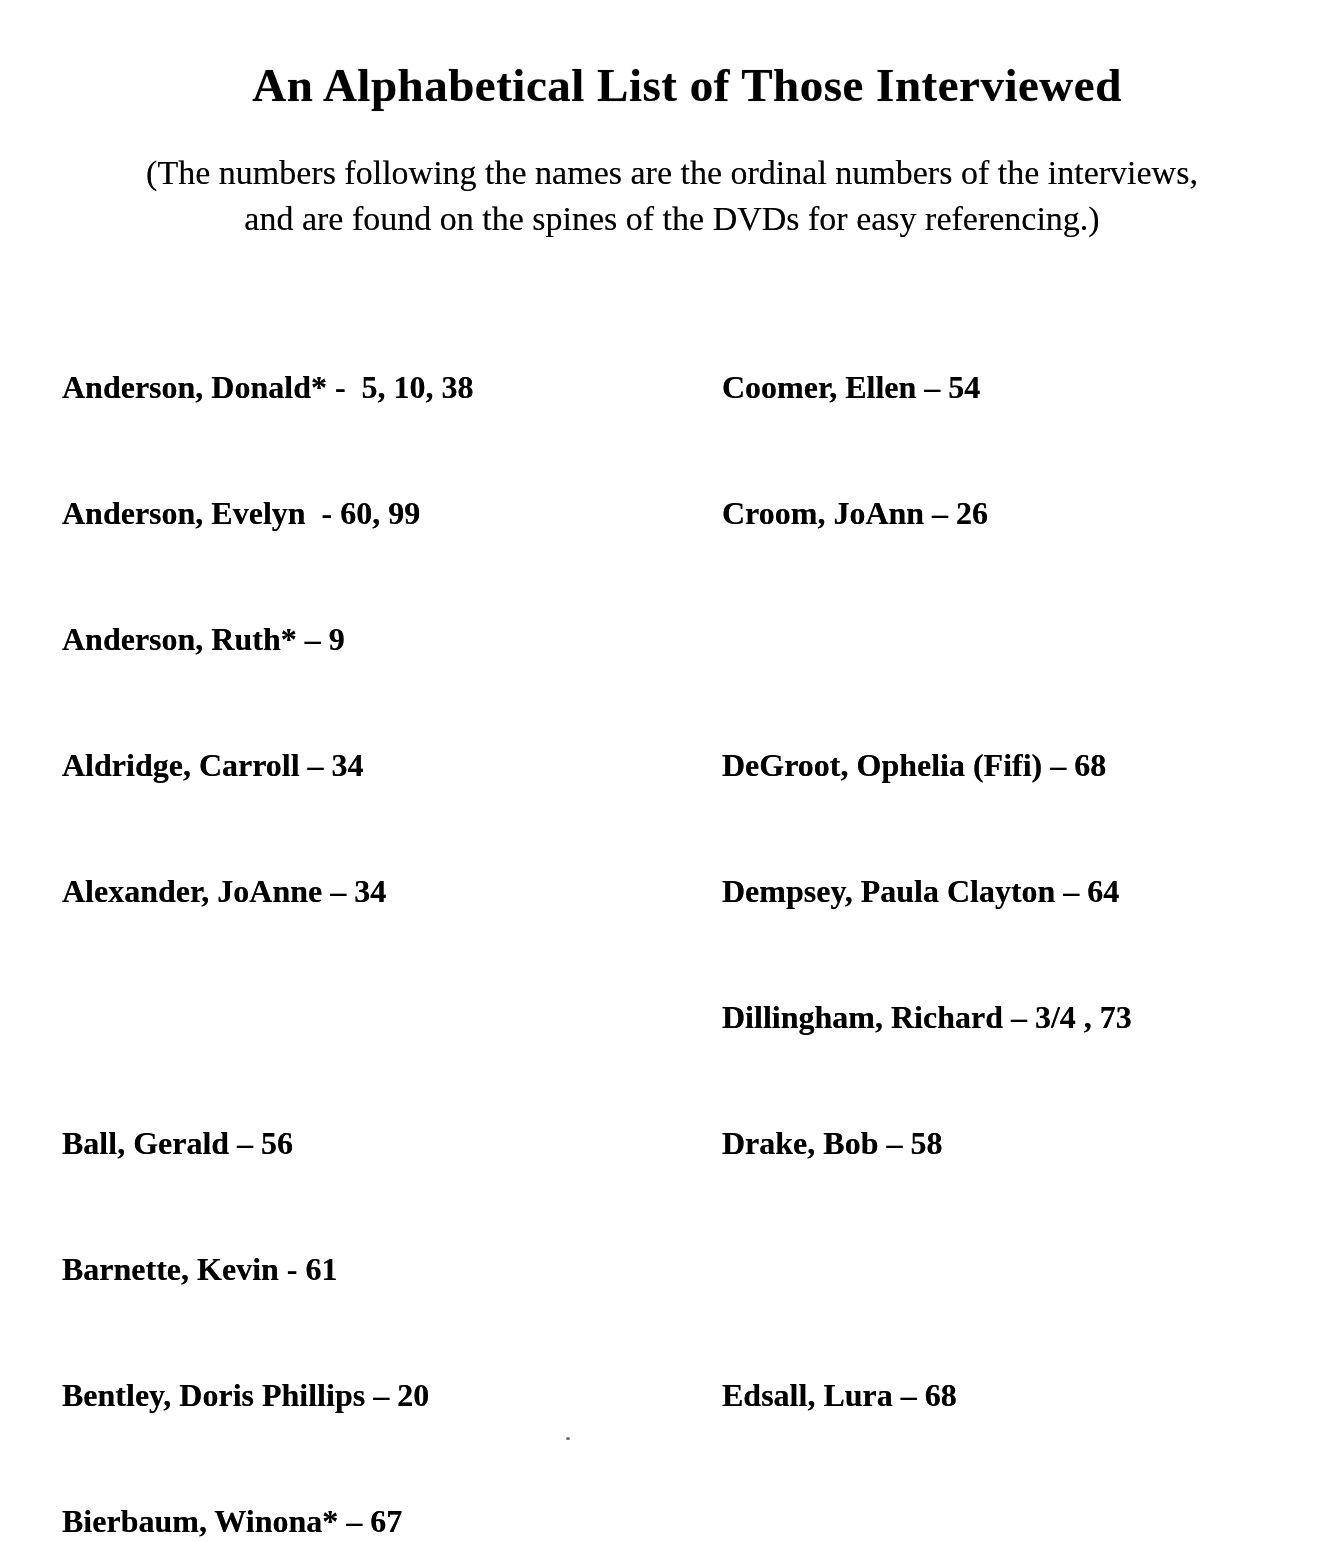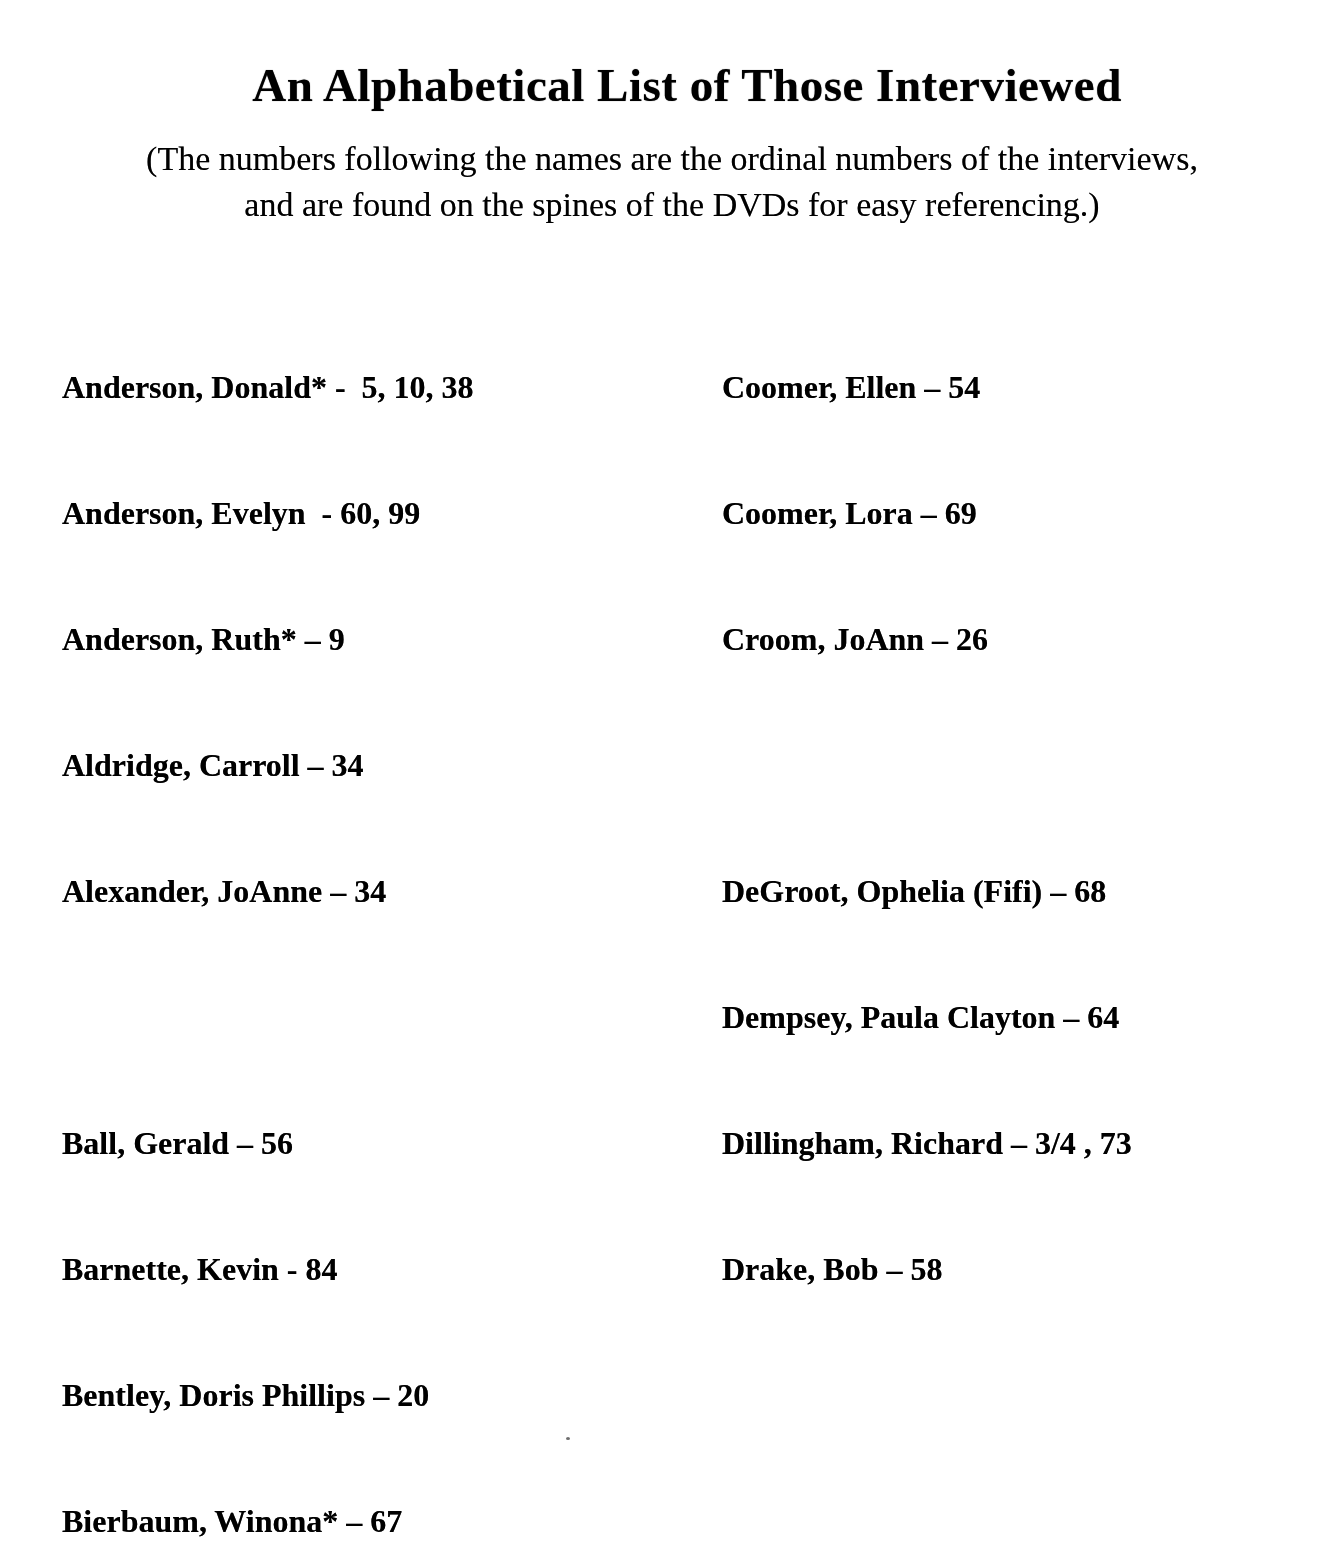--- a/index.html
+++ b/index.html
@@ -24,21 +24,21 @@
     margin: 15px;
     text-align: center;
     font-size: 47px;
     font-weight: bold;
     line-height: 1.2;
     letter-spacing: 0.5px;
     text-shadow: 0 0 1px rgba(0,0,0,0.55);
   }
   .subtitle {
     position: absolute;
-    top: 136px;
+    top: 150px;
     left: 0;
     width: 100%;
     margin: 0;
     text-align: center;
     font-size: 34px;
     font-weight: normal;
     line-height: 46px;
     text-shadow: 0 0 0.5px rgba(0,0,0,0.5);
   }
   .col {
@@ -77,21 +77,21 @@
   </div>
 
   <div class="col col-left">
     <div class="row">Anderson, Donald* -  5, 10, 38</div>
     <div class="row">Anderson, Evelyn  - 60, 99</div>
     <div class="row">Anderson, Ruth* – 9</div>
     <div class="row">Aldridge, Carroll – 34</div>
     <div class="row">Alexander, JoAnne – 34</div>
     <div class="row"></div>
     <div class="row">Ball, Gerald – 56</div>
-    <div class="row">Barnette, Kevin - 84</div>
+    <div class="row">Barnette, Kevin - 61</div>
     <div class="row">Bentley, Doris Phillips – 20</div>
     <div class="row">Bierbaum, Winona* – 67</div>
     
     
     
     
     
     
     
     
@@ -104,28 +104,28 @@
     
     
     
     
     
     
   </div>
 
   <div class="col col-right">
     <div class="row">Coomer, Ellen – 54</div>
-    <div class="row">Coomer, Lora – 69</div>
     <div class="row">Croom, JoAnn – 26</div>
     <div class="row"></div>
     <div class="row">DeGroot, Ophelia (Fifi) – 68</div>
     <div class="row">Dempsey, Paula Clayton – 64</div>
     <div class="row">Dillingham, Richard – 3/4 , 73</div>
     <div class="row">Drake, Bob – 58</div>
     <div class="row"></div>
+    <div class="row">Edsall, Lura – 68</div>
     
     
     
     
     
     
     
     
     
     

